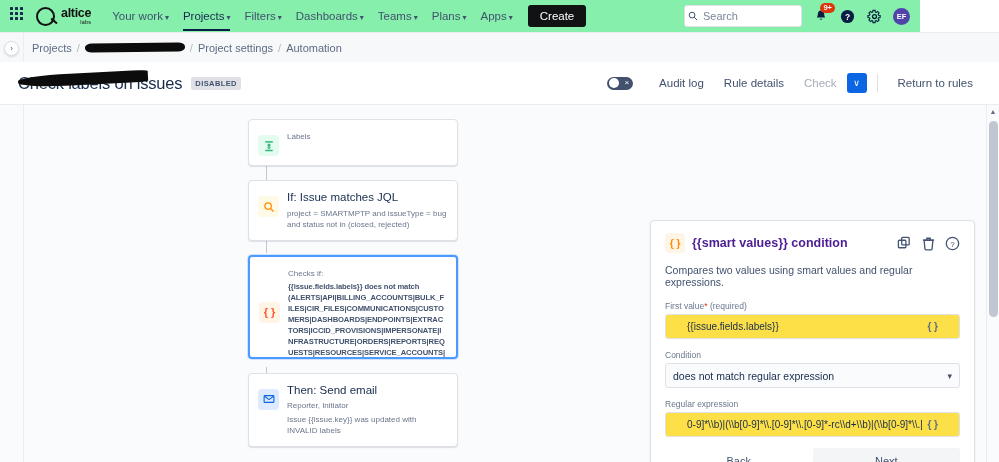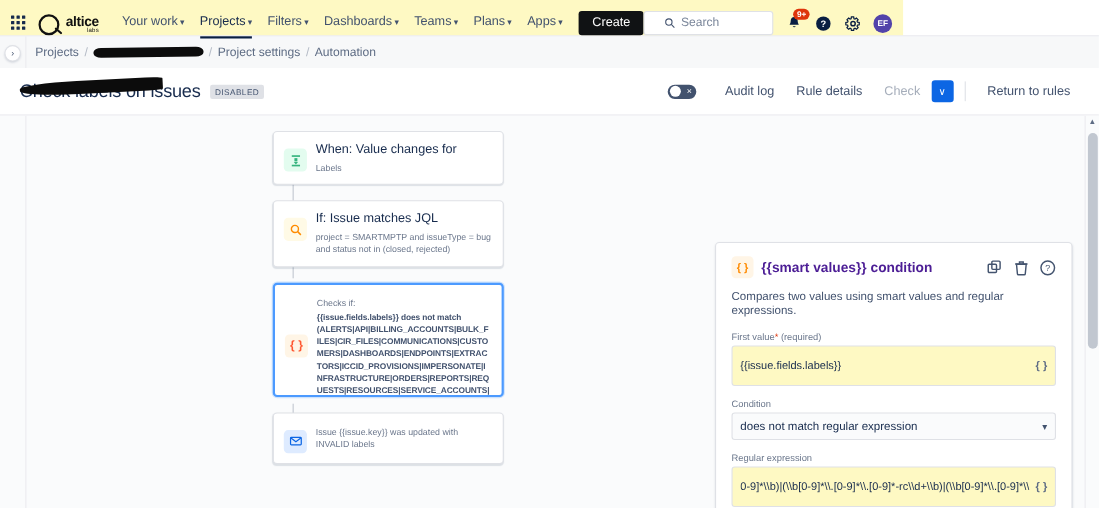--- a/index.html
+++ b/index.html
@@ -6,44 +6,44 @@
   html,body { width:999px; height:462px; overflow:hidden; }
   body {
     font-family: "Liberation Sans", sans-serif;
     background:#ffffff;
     color:#172b4d;
     font-size:12px;
     -webkit-font-smoothing:antialiased;
   }
   
   .topnav{
-    height:32px; width:821px;
-    display:flex; align-items:flex-end;
-    background:#fef9c3;
+    height:32px; width:920px;
+    display:flex; align-items:center;
+    background:#86efac;
     padding:0 10px 0 6px;
     position:relative; z-index:30;
   }
   .appsgrid{ width:18px;height:18px; display:grid; grid-template-columns:repeat(3,3px); grid-template-rows:repeat(3,3px);
     gap:2px; margin:0 8px 0 4px; cursor:pointer;}
   .appsgrid i{ display:block;width:3px;height:3px;background:#172b4d;border-radius:.5px;}
   .brand{ display:flex;align-items:center;gap:3px; margin-right:14px; cursor:pointer;}
   .brand-mark{ width:19px;height:19px;border:2.4px solid #111; border-radius:50%; position:relative; }
   .brand-mark:after{ content:""; position:absolute; width:8px;height:2.4px;background:#111; transform:rotate(40deg);
      right:-5px; bottom:1px; border-radius:1px;}
   .brand-txt{ display:flex;flex-direction:column; line-height:1; margin-left:3px;}
   .brand-txt b{ font-size:12.5px; letter-spacing:-.3px; color:#111; font-weight:700;}
   .brand-txt s{ font-size:5.5px; text-decoration:none; color:#111; letter-spacing:.2px; align-self:flex-end;}
   .navitem{ font-size:11.5px; color:#42526e; padding:6px 7px; cursor:pointer; white-space:nowrap; position:relative;}
   .navitem.sel{ color:#172b4d; font-weight:400;}
   .navitem.sel:after{ content:""; position:absolute; left:7px; right:7px; bottom:-3px; height:2px; background:#091e42;}
   .caret{ font-size:8px; margin-left:2px; color:#42526e;}
   .create-btn{ background:#101214; color:#fff; font-size:11.5px; padding:5px 12px; border-radius:3px; margin-left:8px; cursor:pointer;}
   .nav-right{ margin-left:auto; display:flex; align-items:center; gap:10px;}
   .searchbox{ width:118px;height:22px; border:1px solid #dfe1e6; border-radius:3px; display:flex;align-items:center;
-     gap:5px; padding:0 18px; background:#fff; cursor:text;}
+     gap:5px; padding:0 3px; background:#fff; cursor:text;}
   .searchbox span{ color:#7a869a; font-size:11px;}
   .icn{ width:17px;height:17px; display:flex;align-items:center;justify-content:center; cursor:pointer; position:relative;}
   .badge{ position:absolute; top:-5px; right:-6px; background:#de350b;color:#fff;font-size:7.5px;
       border-radius:7px; padding:1px 3px; line-height:1.1; font-weight:700;}
   .avatar{ width:17px;height:17px;border-radius:50%; background:#5243aa; color:#fff; font-size:7.5px;
       display:flex;align-items:center;justify-content:center; font-weight:700; cursor:pointer;}
   
   .crumbbar{ height:30px; background:#f7f8f9; border-top:1px solid #ebecf0; display:flex; align-items:center;
      padding-left:32px; position:relative;}
   .crumbs{ display:flex;align-items:center; gap:5px; font-size:11px; color:#5e6c84;}
@@ -53,21 +53,21 @@
      transform:rotate(-.7deg);}
   .sb-toggle{ position:absolute; left:4px; top:8px; width:15px;height:15px;border-radius:50%;
      background:#fff;border:1px solid #dfe1e6; display:flex;align-items:center;justify-content:center;
      color:#42526e; font-size:8px; cursor:pointer; box-shadow:0 1px 2px rgba(9,30,66,.15);}
   .railline{ position:absolute; left:23px; top:0; bottom:0; width:1px; background:#ebecf0;}
   
   .titlerow{ height:42px; display:flex; align-items:center; padding:0 16px 0 18px; position:relative; background:#fff;}
   .title{ font-size:16.5px; font-weight:500; color:#172b4d; letter-spacing:-.2px; }
   .redact2{ position:absolute; left:18px; top:11px; width:130px; height:12px; background:#0c0c0c;
      border-radius:40% 12% 10% 45%; transform:rotate(-3deg); z-index:5;}
-  .disabled-badge{ margin-left:9px; background:#dfe1e6; color:#42526e; font-size:7.5px; font-weight:400;
+  .disabled-badge{ margin-left:9px; background:#dfe1e6; color:#42526e; font-size:7.5px; font-weight:700;
      letter-spacing:.4px; padding:2px 4px; border-radius:2px;}
   .title-right{ margin-left:auto; display:flex;align-items:center; gap:0;}
   .toggle{ width:26px;height:13px;border-radius:8px;background:#42526e; position:relative; margin-right:16px; cursor:pointer;}
   .toggle i{ position:absolute; left:1.5px; top:1.5px; width:10px;height:10px; border-radius:50%;background:#fff;}
   .toggle s{ position:absolute; right:4px; top:1px; color:#fff; font-size:8px; text-decoration:none;}
   .tlink{ font-size:11.5px; color:#42526e; padding:5px 10px; cursor:pointer;}
   .update-btn{ font-size:11.5px; color:#a5adba; padding:5px 10px; cursor:default;}
   .upd-caret{ background:#0c66e4; color:#fff; width:20px;height:20px; display:flex;align-items:center;justify-content:center;
      border-radius:3px; font-size:9px; cursor:pointer;}
   .vdiv{ width:1px;height:18px;background:#dfe1e6; margin:0 10px;}
@@ -92,22 +92,22 @@
   .panel{ position:absolute; left:650px; top:115px; width:325px; background:#fff; border:1px solid #dfe1e6;
      border-radius:4px; box-shadow:0 1px 2px rgba(9,30,66,.12); padding:12px 14px 14px;}
   .ptop{ display:flex; align-items:center; gap:7px;}
   .pico{ width:20px;height:20px;border-radius:4px;background:#fff5e6; color:#ff8b00; display:flex;
      align-items:center;justify-content:center; font-size:10px; font-weight:700;}
   .ptitle{ font-size:12.5px; color:#4c1d95; font-weight:700;}
   .pacts{ margin-left:auto; display:flex; gap:9px; color:#5e6c84;}
   .pdesc{ font-size:10.5px; color:#42526e; margin:11px 0 13px;}
   .flabel{ font-size:8.5px; color:#6b778c; margin-bottom:3px;}
   .req{ color:#de350b;}
-  .finput{ height:37px; border:1px solid #dfe1e6; border-radius:3px; background:#fef9c3; display:flex;
-     align-items:center; padding:0 7px; font-size:10.5px; color:#172b4d; margin-bottom:11px; cursor:text;
+  .finput{ height:25px; border:1px solid #dfe1e6; border-radius:3px; background:#fde047; display:flex;
+     align-items:center; padding:0 21px; font-size:10.5px; color:#172b4d; margin-bottom:11px; cursor:text;
      white-space:nowrap; overflow:hidden;}
   .finput .val{ flex:1; overflow:hidden; text-overflow:clip; font-size:10px;}
   .finput .sv{ color:#5e6c84; font-size:10px; margin-left:5px; font-weight:700;}
   .fselect{ height:25px;border:1px solid #dfe1e6;border-radius:3px;background:#fafbfc;display:flex;align-items:center;
      padding:0 7px; font-size:10.5px;color:#172b4d; margin-bottom:11px; cursor:pointer;}
   .fselect .sv{ margin-left:auto; color:#42526e; font-size:9px;}
   .prow{ display:flex; gap:0; margin-top:3px;}
   .btn-back{ flex:1; text-align:center; font-size:11px; color:#42526e; padding:7px 0; cursor:pointer; border-radius:3px;}
   .btn-next{ flex:1; text-align:center; font-size:11px; color:#42526e; padding:7px 0; background:#f4f5f7;
      border-radius:3px; cursor:pointer;}
@@ -237,21 +237,20 @@
       <div class="card">
         <div class="cicon" style="background:#e3fcef;color:#36b37e">
           <svg width="12" height="12" viewBox="0 0 16 16">
               <rect x="3" y="1.5" width="10" height="2" fill="#36b37e"></rect>
               <rect x="6.2" y="5" width="3.6" height="4" fill="#36b37e"></rect>
               <path d="M8 12.8l-2.6-3h5.2z" fill="#36b37e"></path>
               <rect x="3" y="13" width="10" height="2" fill="#36b37e"></rect>
             </svg>
         </div>
         <div class="ctext">
-          <div class="ctitle">When: Value changes for</div>
           <div class="csub">Labels</div>
         </div>
       </div>
 
       <div class="card">
         <div class="cicon" style="background:#fffae6;color:#ff8b00">
           <svg width="12" height="12" viewBox="0 0 16 16">
               <circle cx="6.8" cy="6.8" r="4.3" fill="none" stroke="#ff8b00" stroke-width="1.7"></circle>
               <line x1="10" y1="10" x2="14" y2="14" stroke="#ff8b00" stroke-width="1.9"></line>
             </svg>
@@ -273,20 +272,22 @@
       </div>
 
       <div class="card">
         <div class="cicon" style="background:#deebff;color:#0c66e4">
           <svg width="12" height="12" viewBox="0 0 16 16">
               <rect x="1.5" y="3.5" width="13" height="9" rx="1" fill="none" stroke="#0c66e4" stroke-width="1.5"></rect>
               <path d="M2 4.3l6 4.5 6-4.5" fill="none" stroke="#0c66e4" stroke-width="1.5"></path>
             </svg>
         </div>
         <div class="ctext">
+          <div class="ctitle">Then: Send email</div>
+          <div class="csub">Reporter, Initiator</div>
           <div class="csub">Issue {{issue.key}} was updated with INVALID labels</div>
         </div>
       </div>
     </div>
   </div>
 
   <div class="panel">
     <div class="ptop">
       <div class="pico">{ }</div>
       <div class="ptitle">{{smart values}} condition</div>

